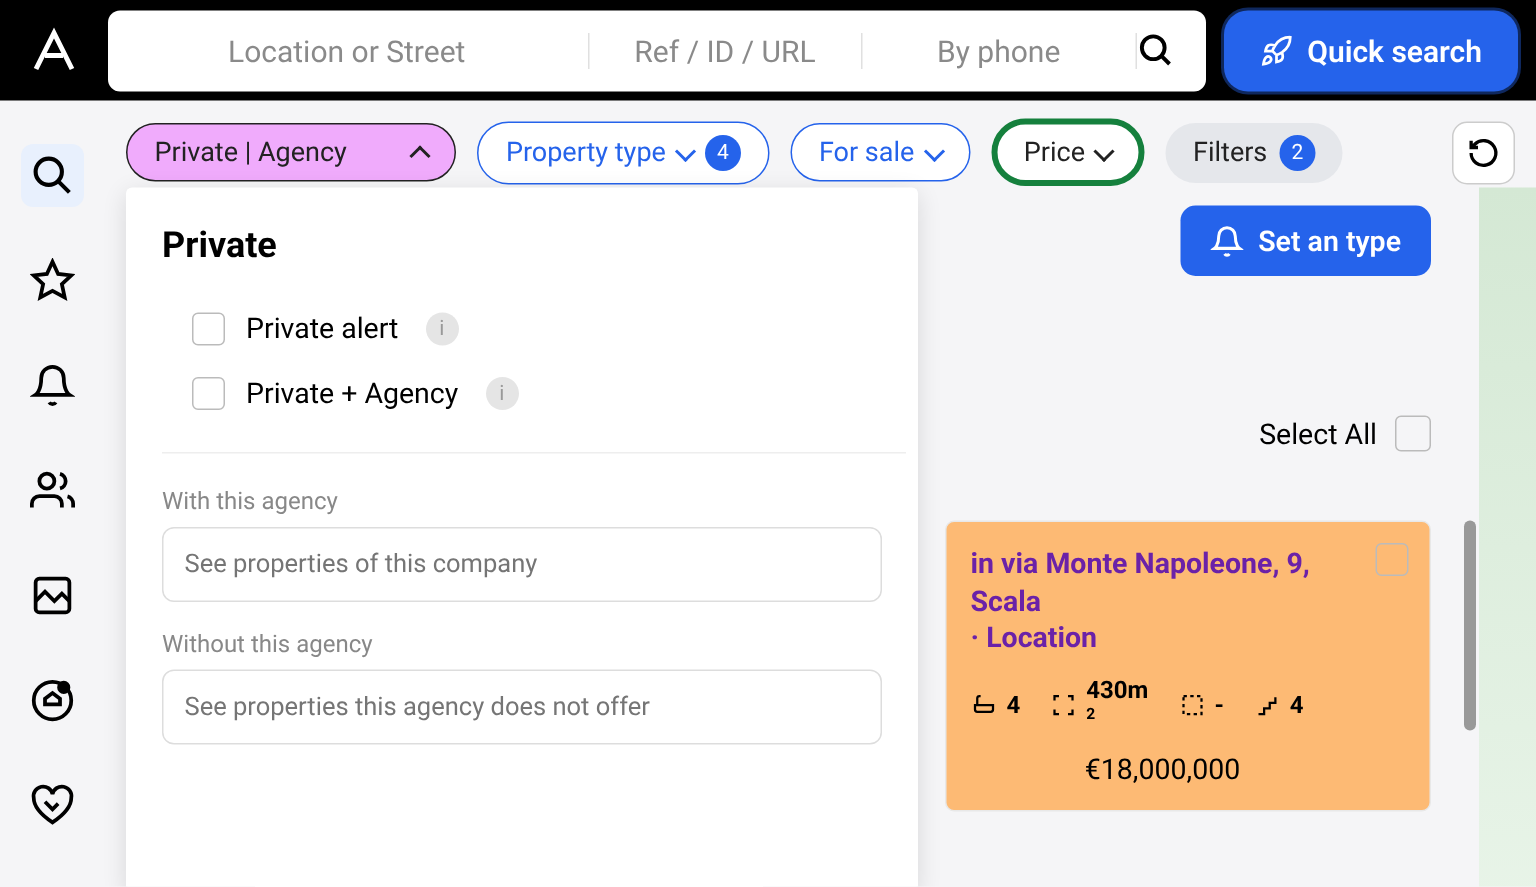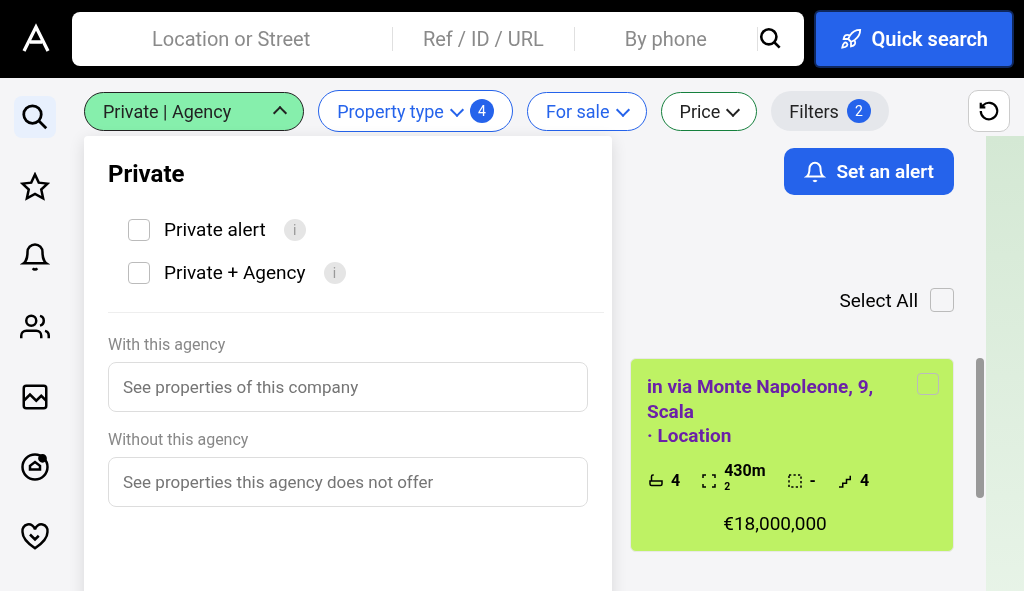--- a/index.html
+++ b/index.html
@@ -1,41 +1,41 @@
 <!DOCTYPE html>
 <html><head>
   <meta charset="utf-8">
   <style>
     * { margin: 0; padding: 0; box-sizing: border-box; font-family: -apple-system, BlinkMacSystemFont, 'Segoe UI', Roboto, sans-serif; }
     body { width: 1024px; height: 591px; background: #f5f5f7; overflow: hidden; }
     
     
-    .top-bar { background: #000; height: 78px; display: flex; align-items: center; padding: 0 12px; gap: 12px; }
+    .top-bar { background: #000; height: 67px; display: flex; align-items: center; padding: 0 12px; gap: 12px; }
     .logo { width: 48px; height: 48px; display: flex; align-items: center; justify-content: center; }
     .logo svg { width: 36px; height: 36px; }
     .search-bar { flex: 1; background: #fff; border-radius: 8px; height: 54px; display: flex; align-items: center; padding: 0 20px; }
     .search-segment { flex: 1; text-align: center; color: #8a8a8a; font-size: 20px; border-right: 1px solid #e0e0e0; padding: 0 8px; white-space: nowrap; }
     .search-segment:last-of-type { border-right: none; }
     .search-segment.loc { text-align: left; padding-left: 60px; flex: 1.4; }
     .search-icon-btn { color: #000; display: flex; align-items: center; }
-    .quick-search-btn { background: #2563eb; color: #fff; border: none; border-radius: 4px; height: 54px; padding: 0 24px; font-size: 20px; font-weight: 600; display: flex; align-items: center; gap: 10px; cursor: pointer; box-shadow: 0 0 0 2px rgba(37,99,235,0.4); }
+    .quick-search-btn { background: #2563eb; color: #fff; border: none; border-radius: 16px; height: 54px; padding: 0 24px; font-size: 20px; font-weight: 600; display: flex; align-items: center; gap: 10px; cursor: pointer; box-shadow: 0 0 0 2px rgba(37,99,235,0.4); }
     
     
     .sidebar { position: absolute; left: 0; top: 78px; width: 70px; height: calc(591px - 78px); background: #f5f5f7; display: flex; flex-direction: column; align-items: center; padding-top: 18px; gap: 28px; }
     .sidebar-item { width: 42px; height: 42px; display: flex; align-items: center; justify-content: center; cursor: pointer; border-radius: 8px; }
     .sidebar-item.active { background: #e8f0fd; }
     .sidebar-item svg { width: 30px; height: 30px; }
     
     
     .main { margin-left: 70px; padding: 12px 14px; position: relative; }
     
     
     .filter-row { display: flex; gap: 14px; align-items: center; }
-    .chip { border-radius: 999px; padding: 8px 18px; font-size: 18px; display: inline-flex; align-items: center; gap: 8px; cursor: pointer; background: #fff; border: 1px solid #15803d; color: #222; }
-    .chip.selected { background: #86efac; border: 1.5px solid #222; gap: 44px; }
+    .chip { border-radius: 999px; padding: 8px 18px; font-size: 18px; display: inline-flex; align-items: center; gap: 8px; cursor: pointer; background: #fff; border: 4px solid #15803d; color: #222; }
+    .chip.selected { background: #f0abfc; border: 1.5px solid #222; gap: 44px; }
     .chip.blue-outline { border: 1.5px solid #2563eb; color: #2563eb; }
     .chip.filters { background: #e5e7eb; border: none; }
     .badge { background: #2563eb; color: #fff; width: 24px; height: 24px; border-radius: 50%; font-size: 14px; display: inline-flex; align-items: center; justify-content: center; }
     .refresh-btn { width: 42px; height: 42px; border: 1px solid #ccc; border-radius: 10px; background: #fff; display: flex; align-items: center; justify-content: center; cursor: pointer; margin-left: auto; }
     
     
     .dropdown { position: absolute; top: 58px; left: 14px; width: 528px; background: #fff; border-radius: 4px; box-shadow: 0 4px 16px rgba(0,0,0,0.12); padding: 24px 8px 24px 24px; z-index: 10; height: 470px; }
     .dropdown-inner { height: 100%; overflow-y: auto; padding-right: 16px; }
     .dropdown-inner::-webkit-scrollbar { width: 8px; }
     .dropdown-inner::-webkit-scrollbar-thumb { background: #999; border-radius: 4px; }
@@ -46,21 +46,21 @@
     .dd-divider { height: 1px; background: #eee; margin: 18px -24px 22px -24px; }
     .dd-label { color: #888; font-size: 16px; margin-bottom: 8px; }
     .dd-input { width: 100%; border: 1px solid #ddd; border-radius: 8px; padding: 14px; font-size: 17px; color: #aaa; margin-bottom: 18px; }
     
     
     .alert-btn { position: absolute; top: 70px; right: 70px; background: #2563eb; color: #fff; border: none; border-radius: 10px; padding: 12px 20px; font-size: 19px; font-weight: 600; display: flex; align-items: center; gap: 10px; cursor: pointer; }
     .select-all { position: absolute; top: 210px; right: 70px; display: flex; align-items: center; gap: 12px; font-size: 19px; margin-left: 32px; }
     .select-all .cb { width: 24px; height: 24px; border: 1.5px solid #bbb; border-radius: 4px; }
     
     
-    .listing { position: absolute; top: 280px; left: 560px; right: 70px; background: #bef264; border: 1px solid #e8e8e8; border-radius: 6px; padding: 16px 50px 16px 16px; }
+    .listing { position: absolute; top: 280px; left: 560px; right: 70px; background: #fdba74; border: 1px solid #e8e8e8; border-radius: 6px; padding: 16px 50px 16px 16px; }
     .listing-title { color: #6b21a8; font-size: 19px; font-weight: 700; line-height: 1.3; }
     .listing-cb { position: absolute; top: 14px; right: 14px; width: 22px; height: 22px; border: 1.5px solid #bbb; border-radius: 4px; }
     .listing-meta { display: flex; gap: 20px; margin-top: 12px; font-size: 16px; align-items: center; }
     .listing-meta span { display: flex; align-items: center; gap: 6px; }
     .listing-price { text-align: center; font-size: 19px; margin-top: 12px; }
     
     
     .map-corner { position: absolute; top: 58px; right: 0; width: 38px; height: 480px; background: linear-gradient(180deg, #d4e8d4, #e8f4e8); }
     .scrollbar-right { position: absolute; top: 280px; right: 40px; width: 8px; height: 140px; background: #999; border-radius: 4px; }
     
@@ -189,21 +189,21 @@
       <input class="dd-input" placeholder="See properties this agency does not offer" style="">
     </div>
   </div>
 
   <div class="map-corner"></div>
 
   <button class="alert-btn">
     <svg width="22" height="22" viewBox="0 0 24 24" fill="none" stroke="#fff" stroke-width="2.2">
         <path d="M18 8a6 6 0 0 0-12 0c0 7-3 9-3 9h18s-3-2-3-9 M13.73 21a2 2 0 0 1-3.46 0"></path>
       </svg>
-    <span>Set an alert</span>
+    <span>Set an type</span>
   </button>
 
   <div class="select-all">
     <span>Select All</span>
     <span class="cb"></span>
   </div>
 
   <div class="listing">
     <span class="listing-cb"></span>
     <div class="listing-title">

